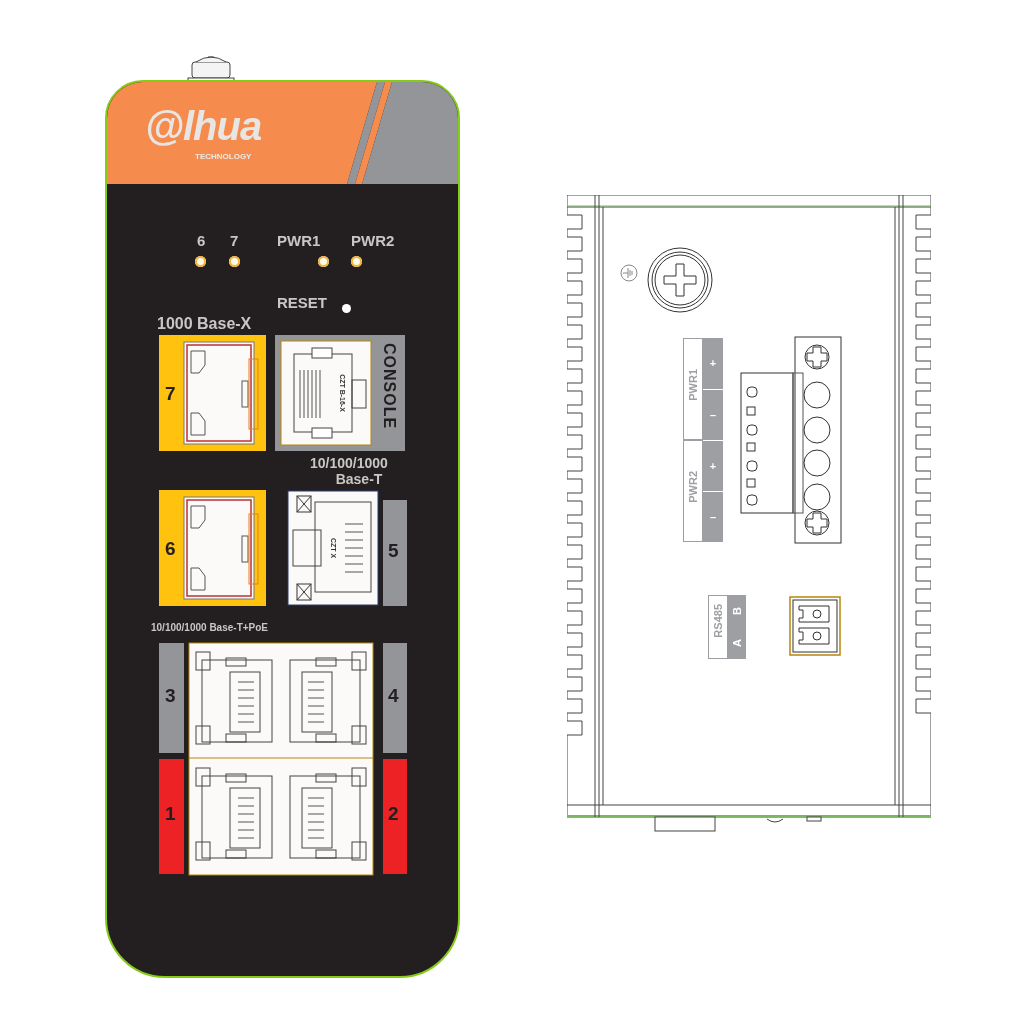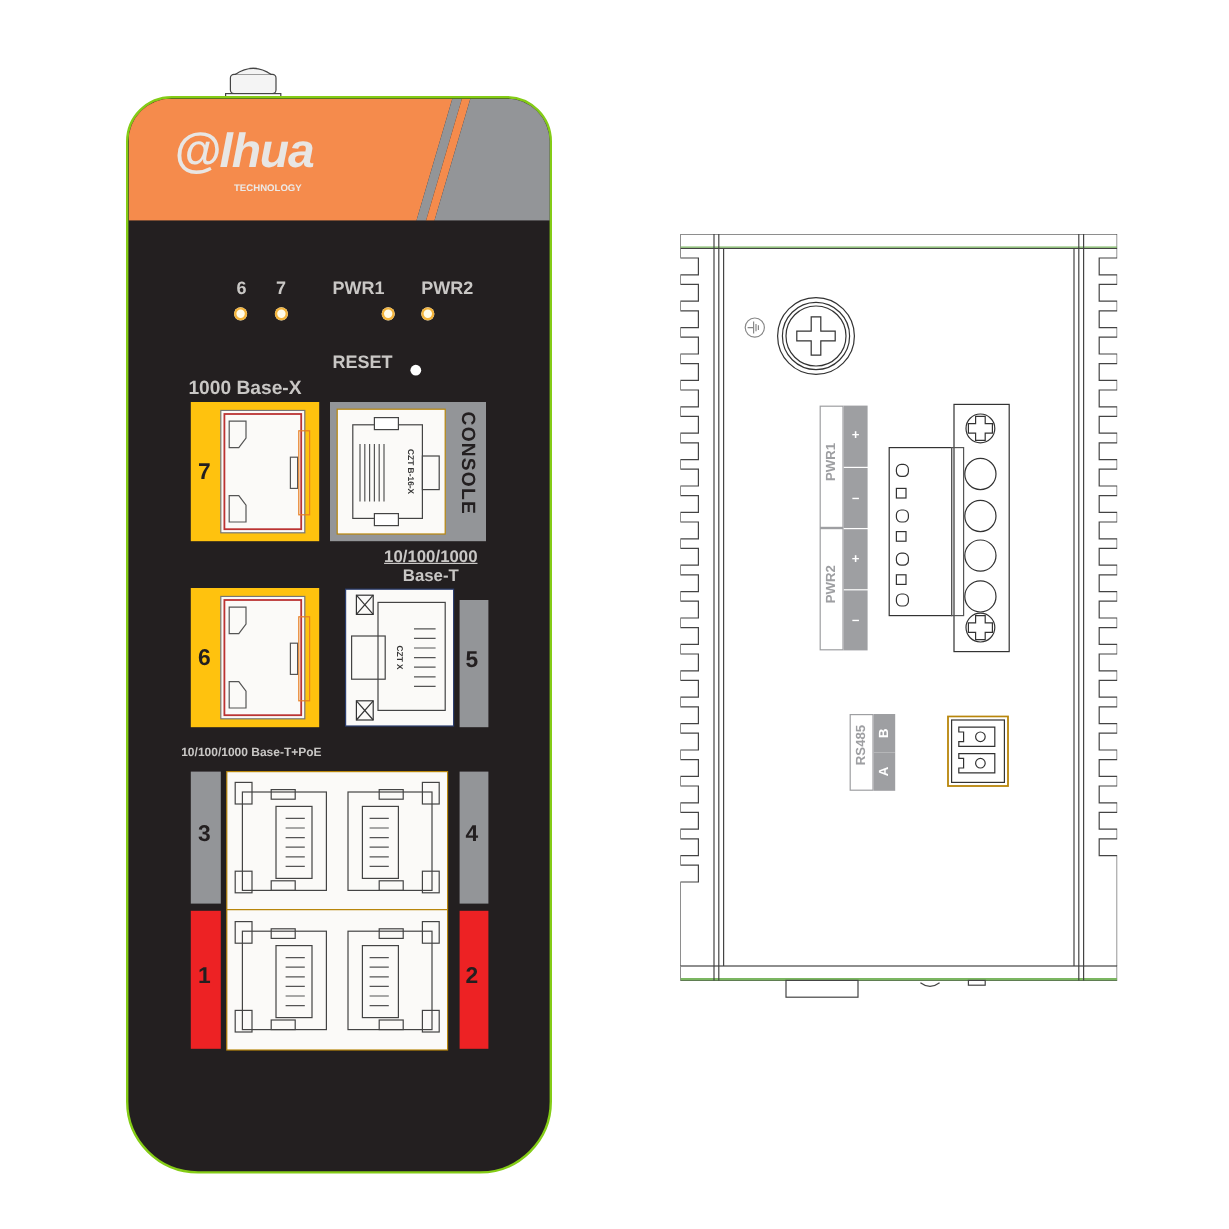--- a/index.html
+++ b/index.html
@@ -89,21 +89,21 @@
           <line x1="32" y1="30" x2="32" y2="78"></line>
             <line x1="36" y1="30" x2="36" y2="78"></line>
             <line x1="40" y1="30" x2="40" y2="78"></line>
         </g>
         <rect x="72" y="40" width="14" height="28" fill="none" stroke="#444"></rect>
         <text x="60" y="53" font-size="7" font-weight="bold" fill="#333" transform="rotate(90 60 53)" text-anchor="middle">CZT B-16-X</text>
       </svg>
       <div class="abs vert" style="left:105px;top:8px;">CONSOLE</div>
     </div>
 
-    <div class="abs lbl" style="left:203px;top:373px;font-size:14px;text-align:center;width:98px;text-decoration:underline;">10/100/1000</div>
+    <div class="abs lbl" style="left:203px;top:373px;font-size:14px;text-align:left;width:98px;">10/100/1000</div>
     <div class="abs lbl" style="left:203px;top:389px;font-size:14px;text-align:center;width:98px;">Base-T</div>
 
     <div class="abs yellow-box" style="left:52px;top:408px;width:107px;height:116px;">
       <div class="abs portnum" style="left:6px;top:48px;">6</div>
       <svg class="abs" style="left:24px;top:6px;" width="78" height="104">
         <rect x="1" y="1" width="70" height="102" fill="#fbfaf8" stroke="#777"></rect>
         <rect x="4" y="4" width="64" height="96" fill="none" stroke="#b33" stroke-width="1.5"></rect>
         <path d="M8 10 h14 v14 l-6 8 h-8z" fill="none" stroke="#555"></path>
         <path d="M8 94 h14 v-14 l-6 -8 h-8z" fill="none" stroke="#555"></path>
         <rect x="59" y="40" width="6" height="26" fill="none" stroke="#555"></rect>

